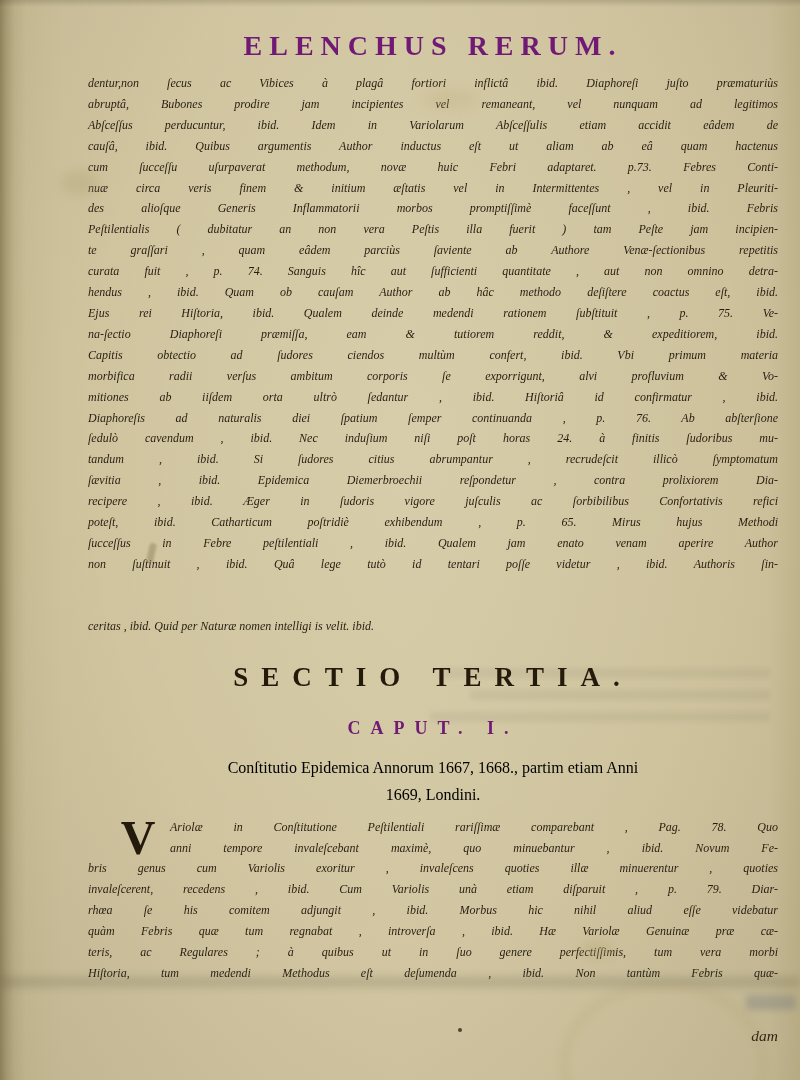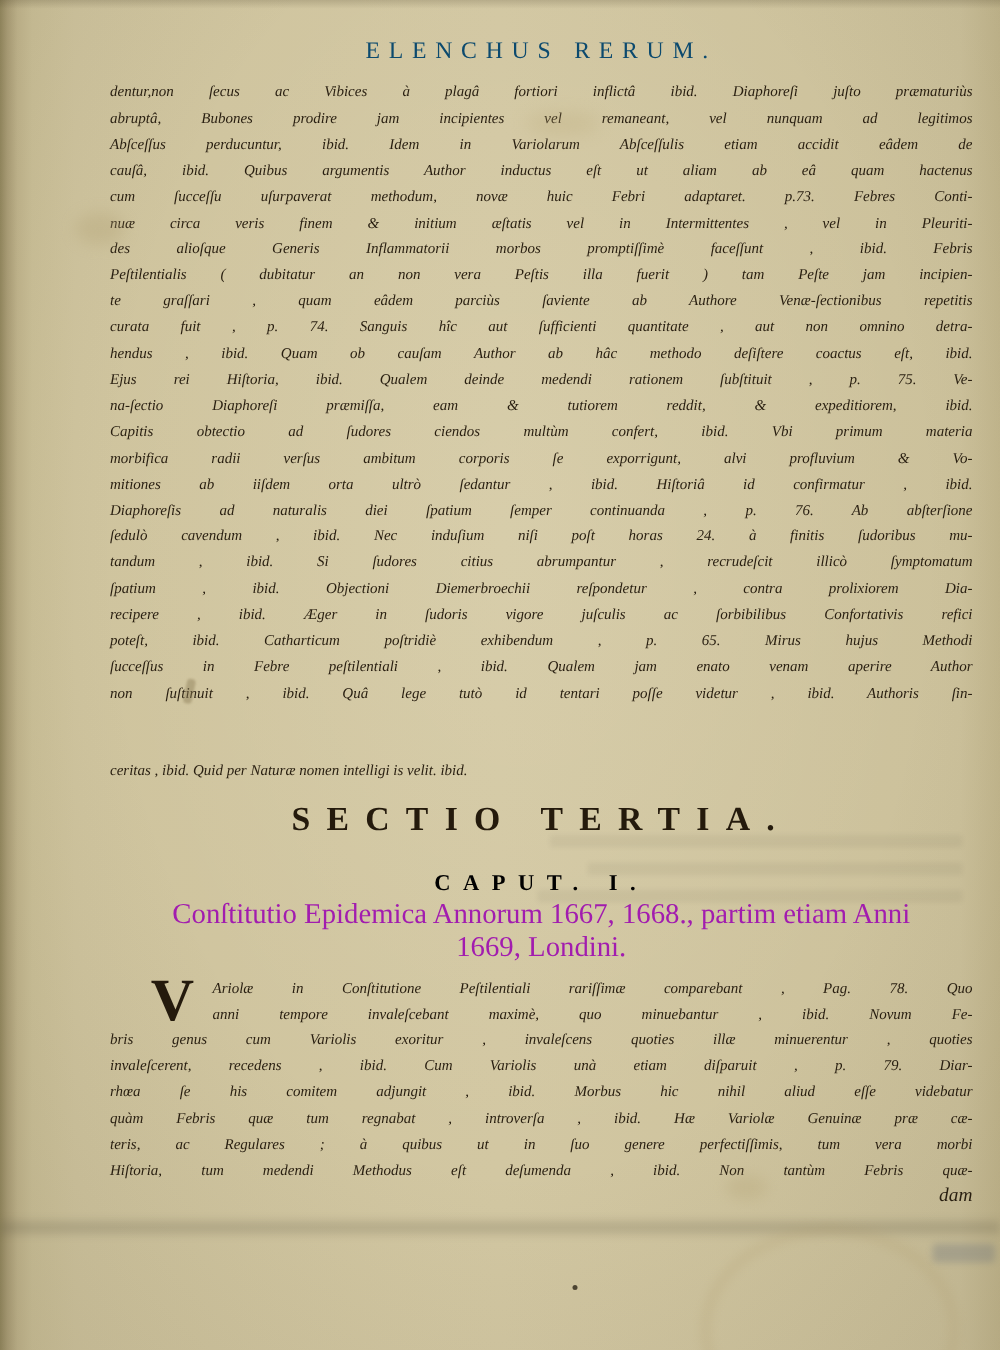--- a/index.html
+++ b/index.html
@@ -8,44 +8,44 @@
     font-family:"Liberation Serif","DejaVu Serif",serif;
     background:
       linear-gradient(180deg, rgba(70,60,35,.20) 0px, rgba(70,60,35,0) 7px),
       linear-gradient(90deg, #93885f 0px, #ac9f78 6px, #c1b58d 14px, #cbc098 26px, #cfc49e 60px, #d2c7a2 50%, #ccc19b 96%, #c2b68d 100%),
       #cfc49e;
   }
   .vignette{position:absolute;inset:0;pointer-events:none;
     background:radial-gradient(ellipse at 52% 40%, rgba(255,250,230,.12) 0%, rgba(255,250,230,0) 55%, rgba(60,50,28,.10) 100%);}
   .page{position:absolute;left:88px;top:30px;width:690px;color:#281e10;}
   .header-title{
-    text-align:center;font-size:19px;font-weight:400;letter-spacing:7px;
-    color:#0c4a6e;margin:0 0 11px 0;white-space:nowrap;
+    text-align:center;font-size:28px;font-weight:700;letter-spacing:7px;
+    color:#701a75;margin:0 0 11px 0;white-space:nowrap;
   }
   .line{
     font-style:italic;font-size:12px;line-height:20.9px;
     text-align:justify;text-align-last:justify;color:#281e10;
   }
   .p1 .line:last-child{text-align-last:left;margin-top:41px;}
   .section-heading{
-    margin-top:13px;text-align:center;font-size:27px;font-weight:600;
+    margin-top:25px;text-align:center;font-size:27px;font-weight:600;
     letter-spacing:13px;color:#241a0c;white-space:nowrap;
   }
   .chapter-heading{
     margin-top:25px;text-align:center;font-size:18px;font-weight:600;
-    letter-spacing:10px;color:#000000;white-space:nowrap;
+    letter-spacing:10px;color:#701a75;white-space:nowrap;
   }
-  .chapter-title{text-align:center;font-size:23px;line-height:27px;color:#a21caf;}
+  .chapter-title{margin-top:15px;text-align:center;font-size:16px;line-height:27px;color:#000000;}
   .p2{margin-top:9px;}
   .dropcap{
     float:left;margin-left:30px;margin-right:12px;width:40px;height:40px;
     font-size:48px;line-height:42px;font-weight:600;font-style:normal;
     text-align:center;color:#241a0c;
   }
-  .catchword{font-style:italic;font-size:15.5px;line-height:20.9px;text-align:right;color:#281e10;}
+  .catchword{font-style:italic;font-size:15.5px;line-height:20.9px;text-align:right;color:#281e10;margin-top:42px;}
   
   .stain{position:absolute;pointer-events:none;}
   .band{left:0;top:977px;width:800px;height:10px;background:#4e4a38;opacity:.20;filter:blur(4px);}
   .ghost-word{left:746px;top:995px;width:50px;height:15px;background:#5d6675;opacity:.28;filter:blur(3px);border-radius:3px;}
   .scratch{left:148px;top:543px;width:7px;height:20px;background:#8a7b55;opacity:.45;filter:blur(1px);border-radius:3px;transform:rotate(12deg);}
   .blot1{left:60px;top:170px;width:40px;height:26px;background:#b3a376;opacity:.35;filter:blur(6px);border-radius:50%;}
   .blot2{left:420px;top:90px;width:60px;height:18px;background:#bba截}
   .blot2{left:420px;top:90px;width:60px;height:18px;background:#bbaa7a;opacity:.30;filter:blur(7px);border-radius:50%;}
   .blot3{left:580px;top:940px;width:34px;height:20px;background:#b5a577;opacity:.30;filter:blur(5px);border-radius:50%;}
   .ring{left:560px;top:980px;width:190px;height:150px;border:9px solid #ad9868;border-radius:50%;opacity:.16;filter:blur(4px);}
@@ -94,21 +94,21 @@
       <div class="line">morbifica radii verſus ambitum corporis ſe exporrigunt, alvi profluvium &amp; Vo-</div>
 
       <div class="line">mitiones ab iiſdem orta ultrò ſedantur , ibid. Hiſtoriâ id confirmatur , ibid.</div>
 
       <div class="line">Diaphoreſis ad naturalis diei ſpatium ſemper continuanda , p. 76. Ab abſterſione</div>
 
       <div class="line">ſedulò cavendum , ibid. Nec induſium niſi poſt horas 24. à finitis ſudoribus mu-</div>
 
       <div class="line">tandum , ibid. Si ſudores citius abrumpantur , recrudeſcit illicò ſymptomatum</div>
 
-      <div class="line">ſpatium , ibid. Objectioni Diemerbroechii reſpondetur , contra prolixiorem Dia-</div>
+      <div class="line">ſævitia , ibid. Epidemica Diemerbroechii reſpondetur , contra prolixiorem Dia-</div>
 
 
       <div class="line">recipere , ibid. Æger in ſudoris vigore juſculis ac ſorbibilibus Confortativis refici</div>
 
       <div class="line">poteſt, ibid. Catharticum poſtridiè exhibendum , p. 65. Mirus hujus Methodi</div>
 
       <div class="line">ſucceſſus in Febre peſtilentiali , ibid. Qualem jam enato venam aperire Author</div>
 
       <div class="line">non ſuſtinuit , ibid. Quâ lege tutò id tentari poſſe videtur , ibid. Authoris ſin-</div>
 

